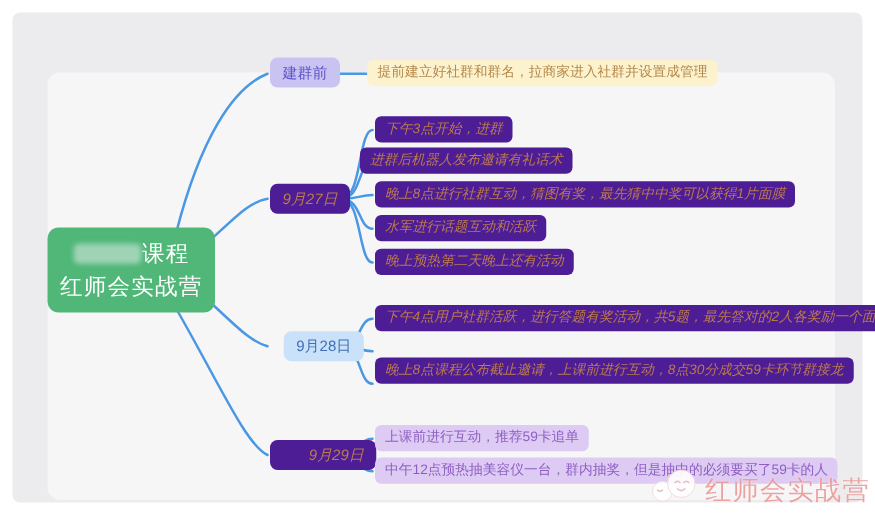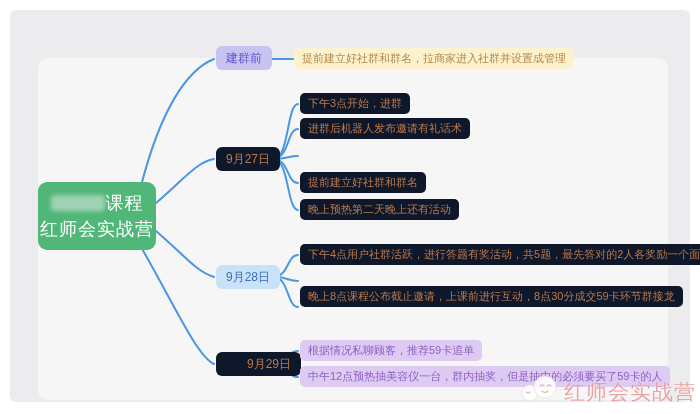--- a/index.html
+++ b/index.html
@@ -5,25 +5,25 @@
   html,body{margin:0;padding:0;width:700px;height:414px;background:#ffffff;overflow:hidden;
     font-family:"Liberation Sans","DejaVu Sans",sans-serif;}
   .stage{position:relative;width:700px;height:414px;}
   .panel{position:absolute;left:10px;top:10px;width:680px;height:392px;background:#ececee;border-radius:6px;}
   .canvas{position:absolute;left:38px;top:58px;width:630px;height:342px;background:#f6f6f7;border-radius:10px;}
   svg.wires{position:absolute;left:0;top:0;width:700px;height:414px;pointer-events:none;}
   .node{position:absolute;white-space:nowrap;border-radius:5px;font-size:11px;line-height:13px;
     padding:4px 8px;box-sizing:border-box;}
   .branch{font-size:12px;line-height:14px;border-radius:6px;padding:5px 10px;}
   .purple{background:#c8c3f1;color:#5e55c8;}
-  .peach{background:#0f172a;color:#bb7a4e;}
+  .peach{background:#4c1d95;color:#bb7a4e;font-style:italic;}
   .yellow{background:#fcf2cd;color:#b5894b;}
-  .blue{background:#c9e2f9;color:#3f6fb5;}
+  .blue{background:#c9e2f9;color:#3f6fb5;margin-left:11px;}
   .lavender{background:#ddcbf4;color:#8e5fc2;}
-  .root{position:absolute;left:38px;top:182px;width:118px;height:68px;background:#50b778;border-radius:9px;
+  .root{position:absolute;left:38px;top:182px;width:134px;height:68px;background:#50b778;border-radius:9px;
     color:#ffffff;display:flex;flex-direction:column;align-items:center;justify-content:center;
     font-size:18px;line-height:26px;letter-spacing:1px;}
   .root-line{display:flex;align-items:center;}
   .redact{display:inline-block;width:54px;height:16px;background:#9fd3b5;border-radius:4px;
     filter:blur(2px);margin-right:1px;}
   .watermark{position:absolute;right:4px;bottom:8px;display:flex;align-items:flex-end;opacity:.9;}
   .watermark-text{font-size:21px;letter-spacing:1px;color:#eb9a9a;
     text-shadow:0 0 1px #ffffff;margin-left:2px;}
 </style>
 </head>
@@ -63,30 +63,31 @@
       <span>课程</span>
     </div>
     <div class="root-line">红师会实战营</div>
   </div>
 
   <div class="node yellow" style="left:294px;top:48px;">提前建立好社群和群名，拉商家进入社群并设置成管理</div>
   <div class="node branch purple" style="left:216px;top:46px;">建群前</div>
 
   <div class="node branch peach" style="left:216px;top:147px;">9月27日</div>
   <div class="node peach" style="left:300px;top:93px;">下午3点开始，进群</div>
-  <div class="node peach" style="left:300px;top:118px;">进群后机器人发布邀请有礼话术</div>
-  <div class="node peach" style="left:300px;top:172px;">提前建立好社群和群名</div>
+  <div class="node peach" style="left:288px;top:118px;">进群后机器人发布邀请有礼话术</div>
+  <div class="node peach" style="left:300px;top:145px;">晚上8点进行社群互动，猜图有奖，最先猜中中奖可以获得1片面膜</div>
+  <div class="node peach" style="left:300px;top:172px;">水军进行话题互动和活跃</div>
   <div class="node peach" style="left:300px;top:199px;">晚上预热第二天晚上还有活动</div>
 
   <div class="node branch blue" style="left:216px;top:265px;">9月28日</div>
   <div class="node peach" style="left:300px;top:244px;">下午4点用户社群活跃，进行答题有奖活动，共5题，最先答对的2人各奖励一个面膜</div>
   <div class="node peach" style="left:300px;top:270px;margin-top:16px;">晚上8点课程公布截止邀请，上课前进行互动，8点30分成交59卡环节群接龙</div>
 
   <div class="node branch peach" style="left:216px;top:352px;padding-left:31px;">9月29日</div>
-  <div class="node lavender" style="left:300px;top:340px;">根据情况私聊顾客，推荐59卡追单</div>
+  <div class="node lavender" style="left:300px;top:340px;">上课前进行互动，推荐59卡追单</div>
   <div class="node lavender" style="left:300px;top:366px;">中午12点预热抽美容仪一台，群内抽奖，但是抽中的必须要买了59卡的人</div>
 
   <div class="watermark">
     <svg width="44" height="34" viewBox="0 0 44 34">
       <circle cx="12" cy="21" r="8" fill="#ffffff" stroke="#f3dada" stroke-width="0.8"></circle>
       <circle cx="27" cy="15" r="11" fill="#ffffff" stroke="#f3dada" stroke-width="0.8"></circle>
       <path d="M 8,20 q 2,2 4,0" fill="none" stroke="#e8b9b9" stroke-width="1.2" stroke-linecap="round"></path>
       <path d="M 22,14 q 2,-2 4,0" fill="none" stroke="#e8b9b9" stroke-width="1.2" stroke-linecap="round"></path>
       <path d="M 29,14 q 2,-2 4,0" fill="none" stroke="#e8b9b9" stroke-width="1.2" stroke-linecap="round"></path>
       <path d="M 24,19 q 3,3 6,0" fill="none" stroke="#e8b9b9" stroke-width="1.2" stroke-linecap="round"></path>

